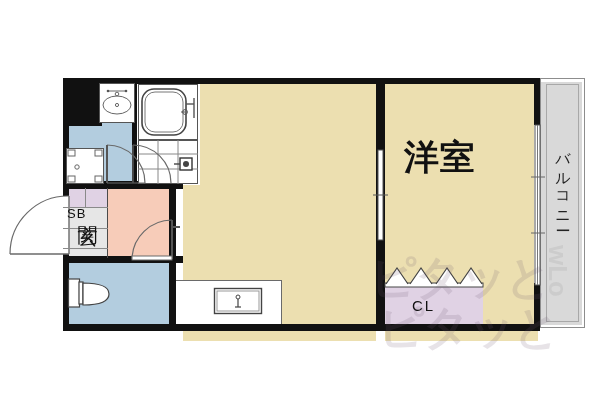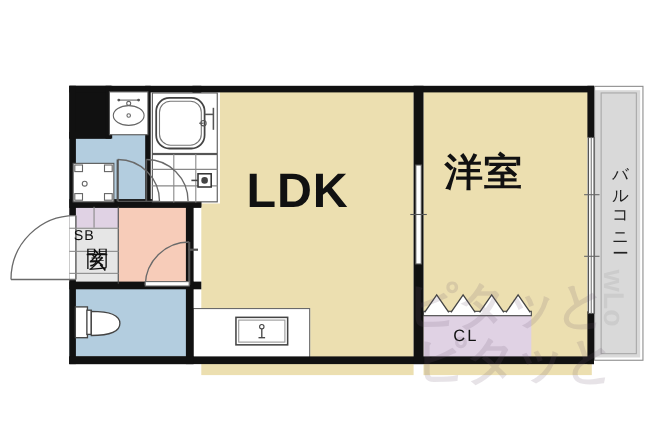--- a/index.html
+++ b/index.html
@@ -213,21 +213,20 @@
     <path d="M75 18 L86 2 L97 18" fill="#ffffff" stroke="#444" stroke-width="1.2"></path>
   </svg>
 
   <div class="abs thinline" style="left:63px;top:207px;width:45px;height:1px;background:#8a8a8a;"></div>
   <div class="abs thinline" style="left:63px;top:228px;width:45px;height:1px;background:#8a8a8a;"></div>
   <div class="abs thinline" style="left:63px;top:248px;width:45px;height:1px;background:#8a8a8a;"></div>
   <div class="abs thinline" style="left:85px;top:188px;width:1px;height:19px;background:#8a8a8a;"></div>
 
   <div class="abs" style="left:171px;top:226px;width:9px;height:2px;background:#555;"></div>
 
-  <div class="lbl lbl-ldk" style="left:224px;top:152px;">LDK</div>
 
   <div class="lbl lbl-room" style="left:404px;top:139px;">洋室</div>
 
   <div class="lbl lbl-cl" style="left:412px;top:297px;text-align:center;">CL</div>
 
   <div class="lbl lbl-sb" style="left:67px;top:206px;">SB</div>
 
   <div class="lbl lbl-genkan" style="left:75px;top:210px;">玄関</div>
 
   <div class="lbl lbl-balcony" style="left:553px;top:142px;">バルコニー</div>

